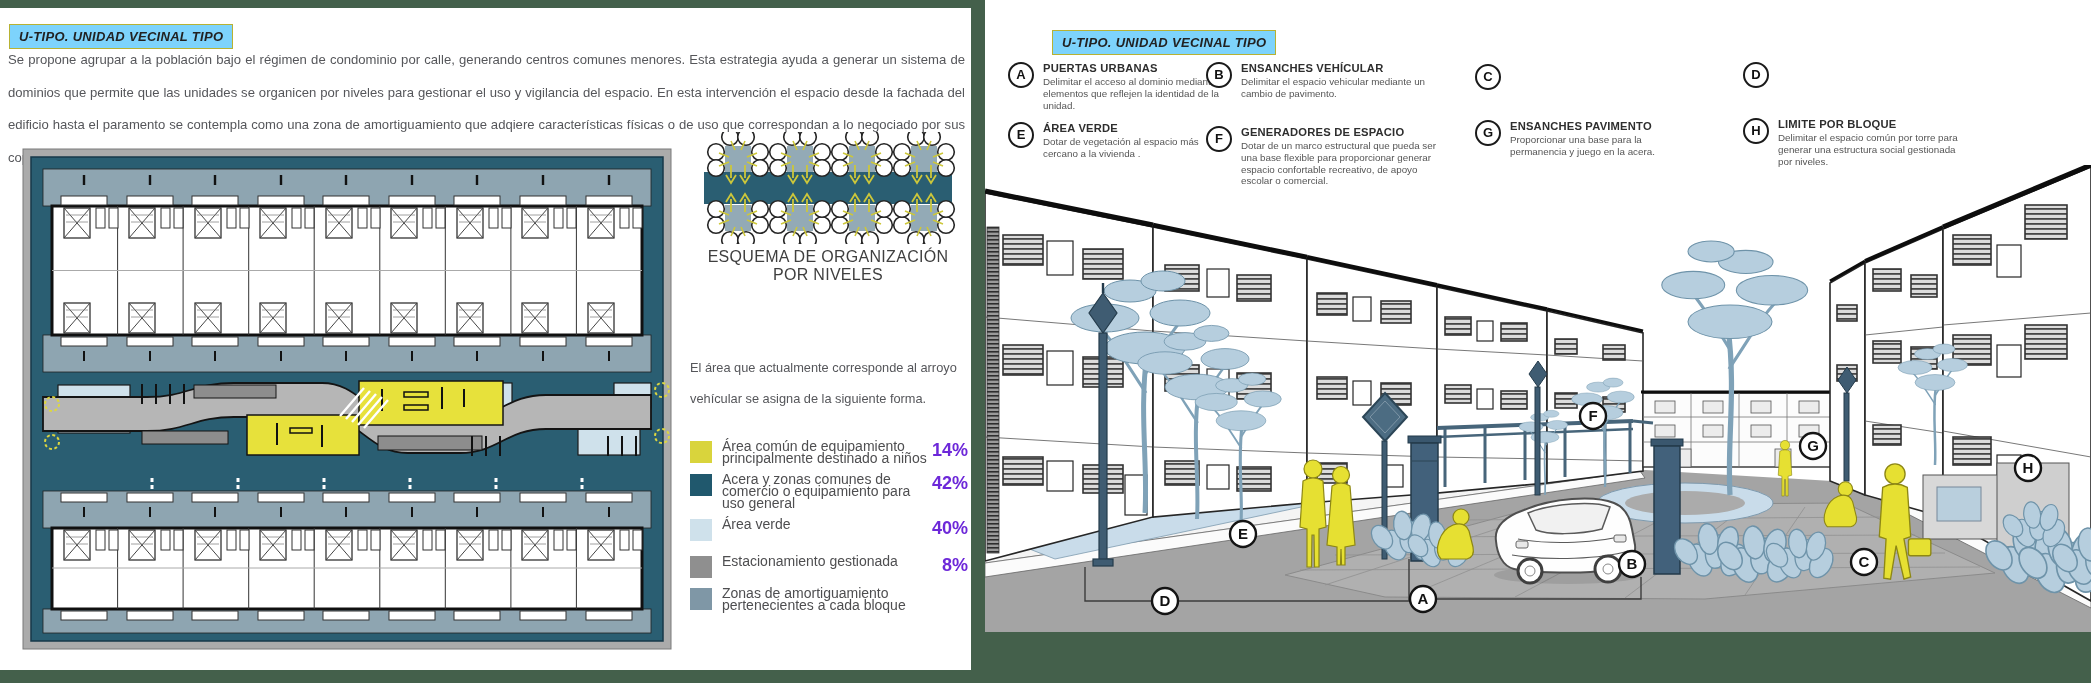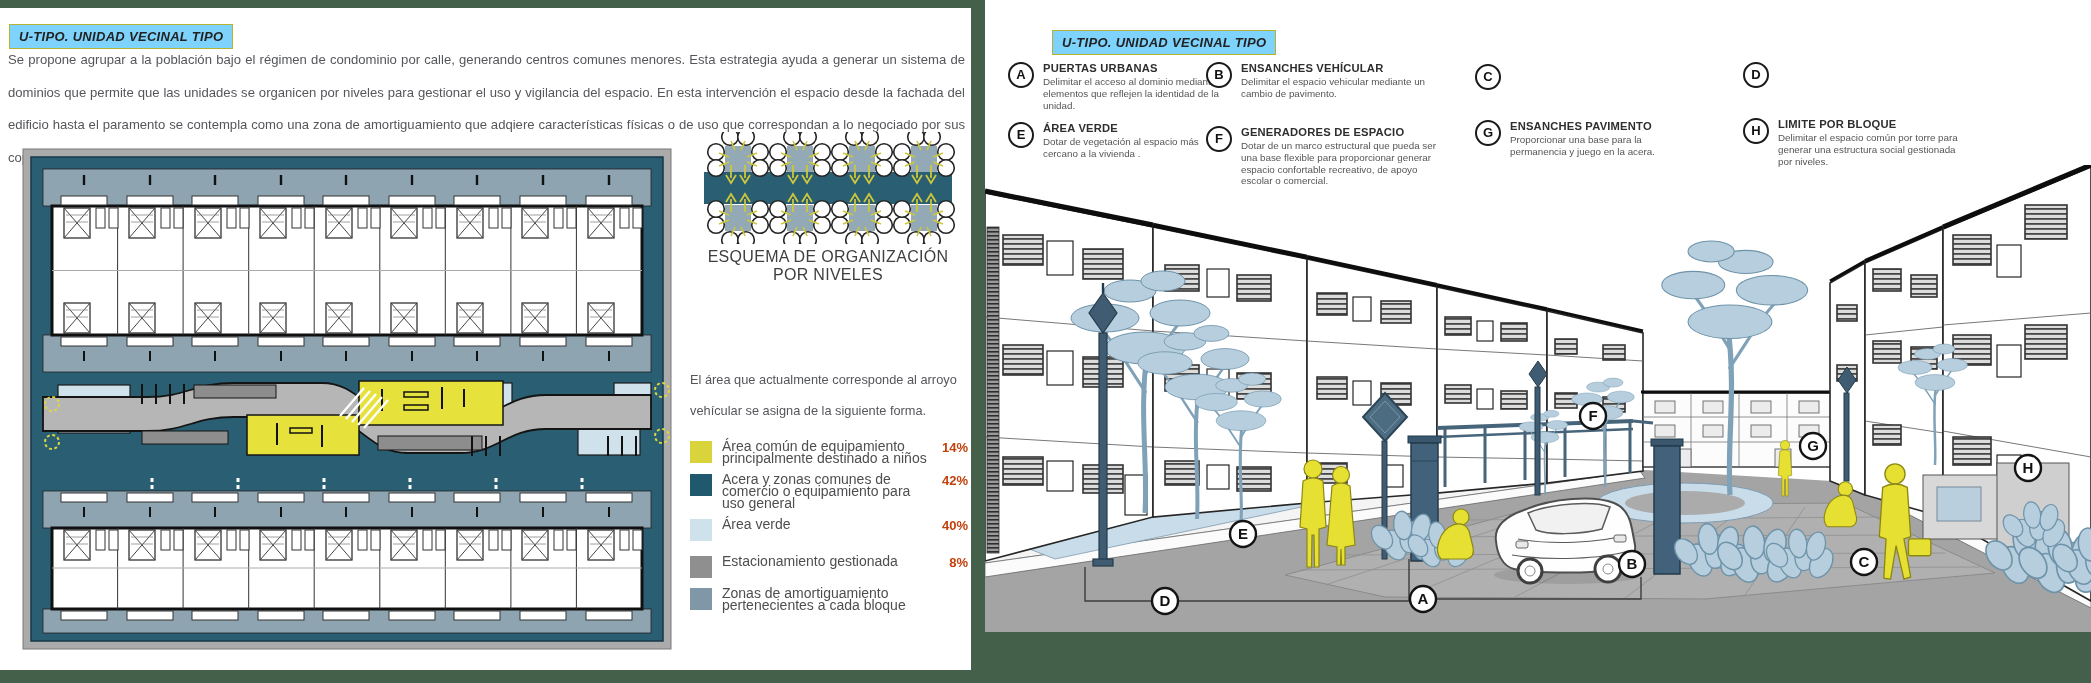--- a/index.html
+++ b/index.html
@@ -7,29 +7,29 @@
         font-family:"Liberation Sans",sans-serif;}
   .green{position:absolute;background:#44604b;}
   .sage-edge{position:absolute;background:#d9e1d5;}
   .title-box{position:absolute;background:#7dd3fc;border:1px solid #b8b232;color:#222;
              font-size:13px;font-weight:bold;letter-spacing:.3px;padding:4px 9px;white-space:nowrap;font-style:italic;}
   
   #intro{position:absolute;left:8px;top:44px;width:957px;font-size:13.1px;line-height:32.5px;
          color:#55565a;text-align:justify;}
   #schema-caption{position:absolute;left:688px;top:248px;width:280px;text-align:center;
                   font-size:16px;letter-spacing:.3px;color:#3f3f3f;}
-  #alloc-text{position:absolute;left:690px;top:364px;width:278px;font-size:12.8px;
+  #alloc-text{position:absolute;left:690px;top:352px;width:278px;font-size:12.8px;
               line-height:31px;color:#55565a;}
   #plan-legend{position:absolute;left:690px;top:440px;width:278px;}
   .pl-row{display:flex;align-items:flex-start;margin-bottom:9px;}
   .pl-sw{width:22px;height:22px;flex:0 0 22px;margin-right:10px;margin-top:1px;}
   .sw0{background:#d9d43c;}.sw1{background:#20586d;}.sw2{background:#cfe1eb;}
   .sw3{background:#bcbcbc;}.sw4{background:#8f8f8f;}.sw5{background:#7f97a6;}
   .pl-label{flex:1;font-size:14px;line-height:12px;color:#4e4e50;}
-  .pl-pct{flex:0 0 38px;text-align:right;font-size:13px;font-weight:bold;color:#c2410c;}
+  .pl-pct{flex:0 0 38px;text-align:right;font-size:18px;font-weight:bold;color:#6d28d9;}
   
   .leg-item{position:absolute;display:flex;}
   .leg-circle{width:22px;height:22px;border:2px solid #1a1a1a;border-radius:50%;flex:0 0 22px;
               text-align:center;line-height:22px;font-size:13px;font-weight:bold;color:#111;
               margin-right:9px;background:#fff;}
   .leg-title{font-size:11.2px;font-weight:bold;color:#2e2e2e;letter-spacing:.2px;margin-bottom:2px;}
   .leg-desc{font-size:9.8px;line-height:11.8px;color:#555;}
   .leg-item.muted .leg-desc{color:#979797;}
   svg{position:absolute;}
   text{font-family:"Liberation Sans",sans-serif;}

